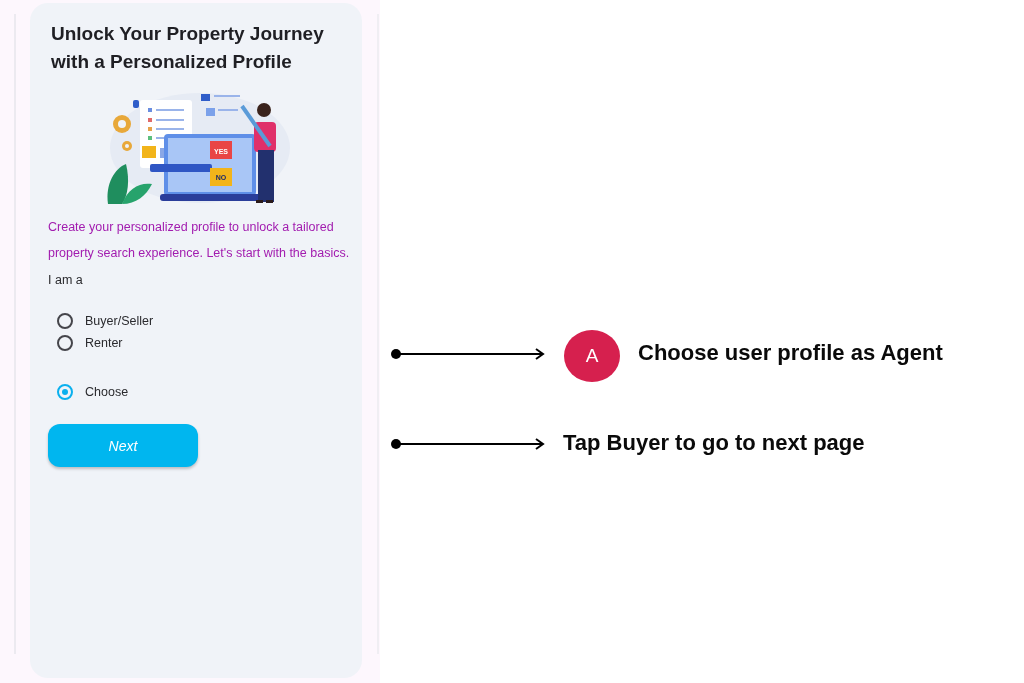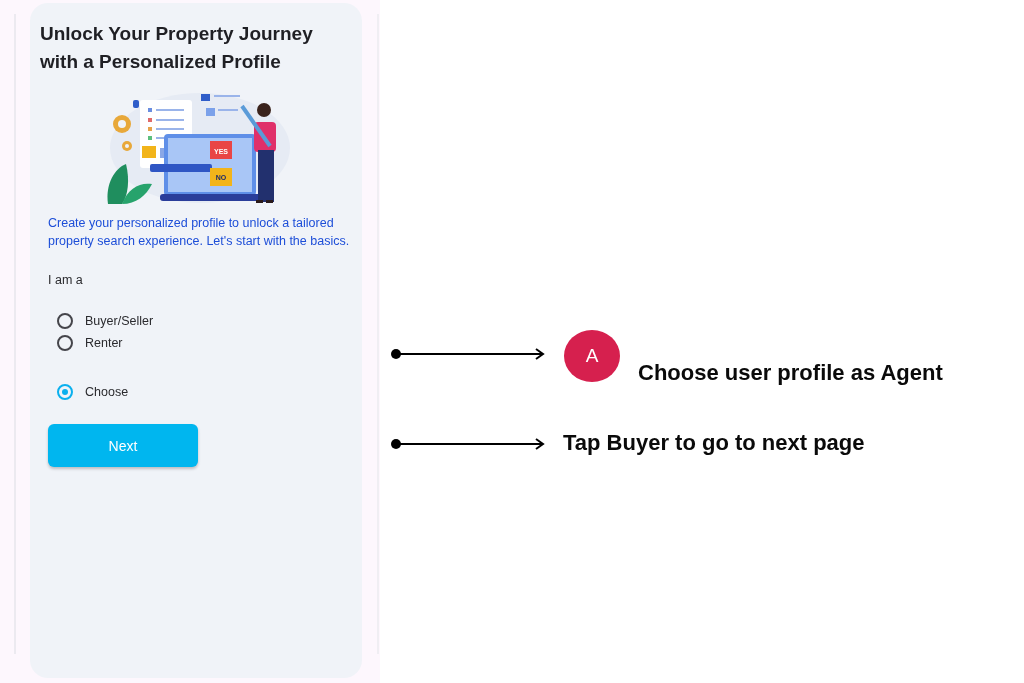--- a/index.html
+++ b/index.html
@@ -14,49 +14,50 @@
     position:absolute; left:14px; top:14px; width:2px; height:640px; background:#eceaf0;
   }
   .phone-edge-right {
     position:absolute; left:377px; top:14px; width:2px; height:640px; background:#f0eef3;
   }
   .card {
     position:absolute; left:30px; top:3px; width:332px; height:675px;
     background:#f0f3f8; border-radius:18px;
   }
   .title {
-    position:absolute; left:40px; top:20px; width:310px;
+    position:absolute; left:51px; top:20px; width:310px;
     font-size:19px; font-weight:bold; line-height:28px; color:#1f1f24;
   }
   .illus { position:absolute; left:100px; top:88px; width:195px; height:128px; }
   .desc {
     position:absolute; left:48px; top:214px; width:310px;
-    font-size:12.5px; line-height:18px; color:#1d4ed8;
+    font-size:12.5px; line-height:26px; color:#a21caf;
   }
   .label-iam {
     position:absolute; left:48px; top:273px; font-size:12.5px; color:#2a2a2e;
   }
   .radio-row {
     position:absolute; left:57px; height:22px; display:flex; align-items:center; cursor:pointer;
   }
   .radio {
     width:12px; height:12px; border:2px solid #45454b; border-radius:50%;
     box-sizing:content-box; position:relative; margin-right:12px;
   }
   .radio.checked { border-color:#0ab0ee; }
   .radio.checked::after {
     content:""; position:absolute; left:3px; top:3px; width:6px; height:6px;
     background:#0ab0ee; border-radius:50%;
   }
   .radio-label { font-size:12.5px; color:#2a2a2e; }
   .next-btn {
     position:absolute; left:48px; top:424px; width:150px; height:43px;
-    background:#00b6ef; border:none; border-radius:6px; color:#fff;
+    background:#00b6ef; border:none; border-radius:12px; color:#fff;
     font-size:14px; box-shadow:0 2px 3px rgba(0,0,0,0.22); cursor:pointer;
     font-family:"Liberation Sans", "DejaVu Sans", sans-serif;
+    font-style:italic;
   }
   .arrow { position:absolute; height:12px; }
   .badge {
     position:absolute; left:564px; top:330px; width:56px; height:52px;
     background:#d6204e; border-radius:50%; color:#fff; font-size:19px;
     display:flex; align-items:center; justify-content:center;
   }
   .annot {
     position:absolute; font-size:22px; font-weight:bold; color:#0a0a0a; white-space:nowrap;
   }
@@ -138,20 +139,20 @@
 </div>
 
 <button class="next-btn">Next</button>
 
 <svg class="arrow" style="left:390px; top:348px; width:160px;" viewBox="0 0 160 12">
   <circle cx="6" cy="6" r="5" fill="#000"></circle>
   <line x1="6" y1="6" x2="152" y2="6" stroke="#000" stroke-width="2"></line>
   <path d="M146 1 L153 6 L146 11" fill="none" stroke="#000" stroke-width="2"></path>
 </svg>
 <div class="badge">A</div>
-<div class="annot" style="left:638px; top:360px;">Choose user profile as Agent</div>
+<div class="annot" style="left:638px; top:340px;">Choose user profile as Agent</div>
 
 <svg class="arrow" style="left:390px; top:438px; width:160px;" viewBox="0 0 160 12">
   <circle cx="6" cy="6" r="5" fill="#000"></circle>
   <line x1="6" y1="6" x2="152" y2="6" stroke="#000" stroke-width="2"></line>
   <path d="M146 1 L153 6 L146 11" fill="none" stroke="#000" stroke-width="2"></path>
 </svg>
 <div class="annot" style="left:563px; top:430px;">Tap Buyer to go to next page</div>
 
 </body></html>

